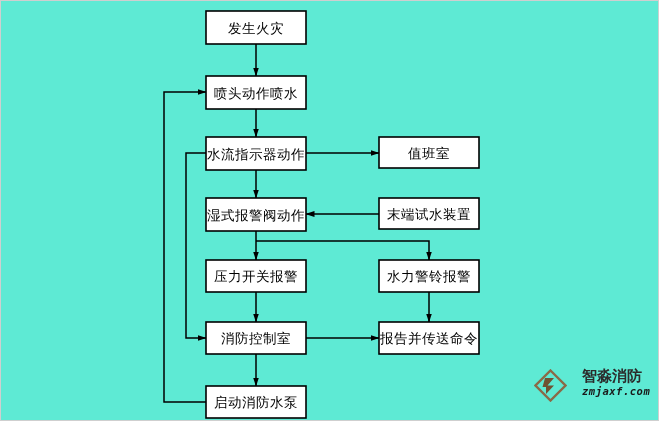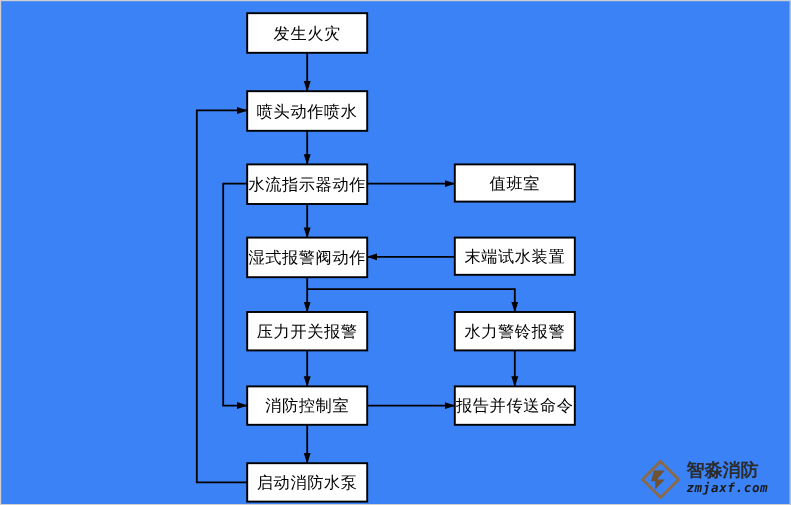--- a/index.html
+++ b/index.html
@@ -7,21 +7,21 @@
     padding: 0;
     background: #ffffff;
   }
   body {
     font-family: "DejaVu Sans", "Liberation Sans", sans-serif;
   }
   #page {
     position: relative;
     width: 659px;
     height: 421px;
-    background: #3b82f6;
+    background: #5eead4;
     border: 1px solid #cfcfcf;
     box-sizing: border-box;
     overflow: hidden;
   }
   #flow-svg {
     position: absolute;
     left: 0;
     top: 0;
     width: 659px;
     height: 421px;
@@ -42,26 +42,26 @@
   }
   .edge-line {
     stroke: #000000;
     stroke-width: 1.5;
     fill: none;
   }
   
   #watermark {
     position: absolute;
     left: 533px;
-    top: 378px;
+    top: 368px;
     width: 120px;
     height: 40px;
     display: flex;
-    align-items: center;
-    gap: 5px;
+    align-items: flex-start;
+    gap: 15px;
   }
   .logo-mark {
     width: 33px;
     height: 33px;
     flex: 0 0 auto;
     position: relative;
   }
   .logo-text-wrap {
     display: flex;
     flex-direction: column;

